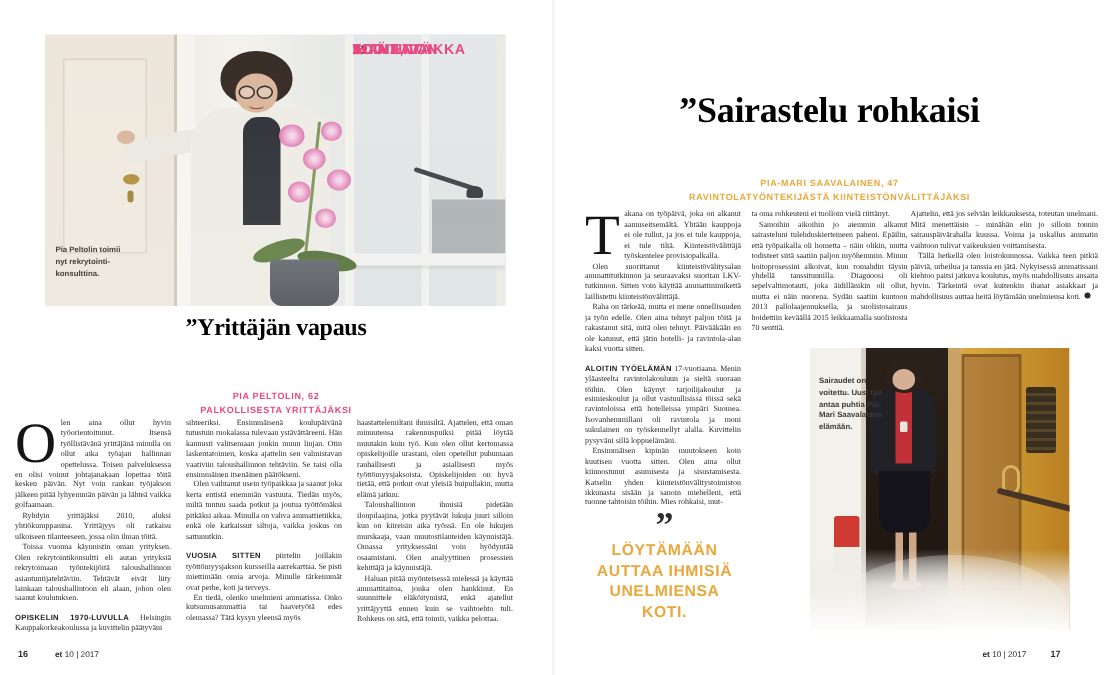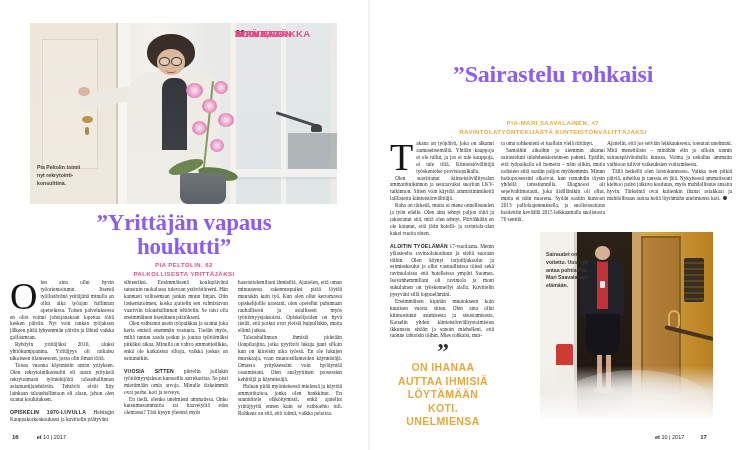--- a/index.html
+++ b/index.html
@@ -5,22 +5,22 @@
   html,body{margin:0;padding:0;background:#fff;}
   .spread{position:relative;width:738px;height:450px;background:#fff;overflow:hidden;
           font-family:"Liberation Serif",serif;color:#272727;}
   .page{position:absolute;top:0;width:369px;height:450px;}
   #leftpage{left:0;} #rightpage{left:369px;}
   .spine{position:absolute;left:368px;top:0;width:3px;height:450px;
          background:linear-gradient(90deg,rgba(0,0,0,0.06),rgba(0,0,0,0));}
 
   
   .headline{position:absolute;margin:0;font-family:"Liberation Serif",serif;font-weight:700;
-            color:#8b5cf6;text-align:center;letter-spacing:-0.2px;}
-  .hl-left{left:14px;top:211px;width:340px;font-size:23px;line-height:1.04;}
+            color:#000000;text-align:center;letter-spacing:-0.2px;}
+  .hl-left{left:14px;top:211px;width:340px;font-size:16px;line-height:1.04;}
   .hl-right{left:14px;top:62px;width:340px;font-size:24px;line-height:1.06;}
   .kicker{position:absolute;text-align:center;font-family:"Liberation Sans",sans-serif;
           font-weight:700;font-size:6px;letter-spacing:0.45px;line-height:1.55;}
   .k-left{left:14px;top:261px;width:340px;color:#e84982;}
   .k-right{left:14px;top:119px;width:340px;color:#e9a83c;}
 
   
   .col{position:absolute;text-align:justify;font-size:5.3px;line-height:6.9px;color:#2b2b2b;overflow:hidden;}
   .col p{margin:0;}
   .col p.ind{text-indent:5px;}
@@ -166,21 +166,20 @@
         <div class="pq-line">SITÄ ETTÄ</div>
         <div class="pq-line">TOIMII, VAIKKA</div>
         <div class="pq-line">ALOITIN.</div>
       </div>
 
       <figcaption class="photocap cap-left">Pia Peltolin toimii nyt rekrytointi-konsulttina.</figcaption>
     </figure>
 
     <h1 class="headline hl-left">
       <span style="display:block">”Yrittäjän vapaus</span>
-      <span style="display:block">houkutti”</span>
     </h1>
     <div class="kicker k-left">
       <div>PIA PELTOLIN, 62</div>
       <div>PALKOLLISESTA YRITTÄJÄKSI</div>
     </div>
 
     <div class="col" id="l-col1">
       <p><span class="dropcap">O</span><span>len aina ollut hyvin työorientoitunut. Itsensä työllistävänä yrittäjänä minulla on ollut aika työajan hallinnan opettelussa. Toisen palveluksessa en olisi voinut johtajanakaan lopettaa töitä kesken päivän. Nyt voin rankan työjakson jälkeen pitää lyhyemmän päivän ja lähteä vaikka golfaamaan.</span></p>
       <p class="ind">Ryhdyin yrittäjäksi 2010, aluksi yhtiökumppanina. Yrittäjyys oli ratkaisu ulkoiseen tilanteeseen, jossa olin ilman töitä.</p>
       <p class="ind">Toissa vuonna käynnistin oman yrityksen. Olen rekrytointikonsultti eli autan yrityksiä rekrytoimaan työntekijöitä taloushallinnon asiantuntijatehtäviin. Tehtävät eivät liity lainkaan taloushallintoon eli alaan, johon olen saanut koulutuksen.</p>
@@ -224,25 +223,24 @@
       <p>ta oma rohkeuteni ei tuolloin vielä riittänyt.</p>
       <p class="ind">Samoihin aikoihin jo aiemmin alkanut sairasteluni tulehduskierteineen paheni. Epäilin, että työpaikalla oli hometta – näin olikin, mutta todisteet siitä saatiin paljon myöhemmin. Minun hoitoprosessini alkoivat, kun romahdin täysin yhdellä tanssitunnilla. Diagnoosi oli sepelvaltimotauti, joka äidillänikin oli ollut, mutta ei näin nuorena. Sydän saatiin kuntoon 2013 pallolaajennuksella, ja suolistosairaus hoidettiin keväällä 2015 leikkaamalla suolistosta 70 senttiä.</p>
     </div>
     <div class="col" id="r-col3">
       <p>Ajattelin, että jos selviän leikkauksesta, toteutan unelmani. Mitä menettäisin – minähän elin jo silloin tonnin sairauspäivärahalla kuussa. Voima ja uskallus ammatin vaihtoon tulivat vaikeuksien voittamisesta.</p>
       <p class="ind"><span>Tällä hetkellä olen loistokunnossa. Vaikka teen pitkiä päiviä, urheilua ja tanssia en jätä. Nykyisessä ammatissani kiehtoo paitsi jatkuva koulutus, myös mahdollisuus ansaita hyvin. Tärkeintä ovat kuitenkin ihanat asiakkaat ja mahdollisuus auttaa heitä löytämään unelmiensa koti.</span><span class="endmark"></span></p>
     </div>
 
     <div class="pullquote">
       <div class="pq-mark">”</div>
-      <div class="pq-line">ON IHANAA</div>
+      <div class="pq-line">LÖYTÄMÄÄN</div>
       <div class="pq-line">AUTTAA IHMISIÄ</div>
-      <div class="pq-line">LÖYTÄMÄÄN</div>
+      <div class="pq-line">UNELMIENSA</div>
       <div class="pq-line">KOTI.</div>
-      <div class="pq-line">UNELMIENSA</div>
     </div>
 
     <figure class="rp" style="margin:0;">
       <div class="rp-yellow"></div>
       <div class="rp-dark"></div>
       <div class="rp-jamb"></div>
       <div class="rp-door"></div>
       <div class="rp-handle"></div>
       <div class="rp-intercom"></div>
       <div class="rp-rail"></div>

